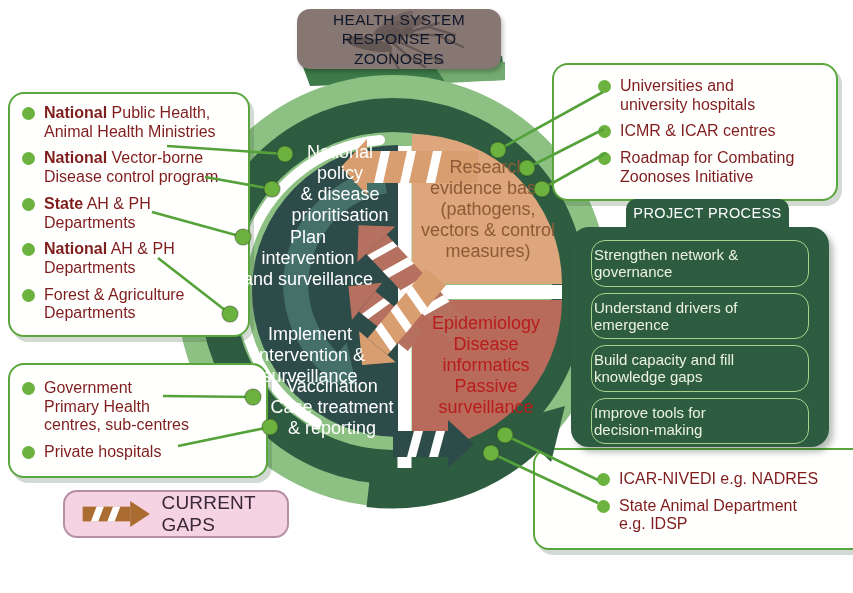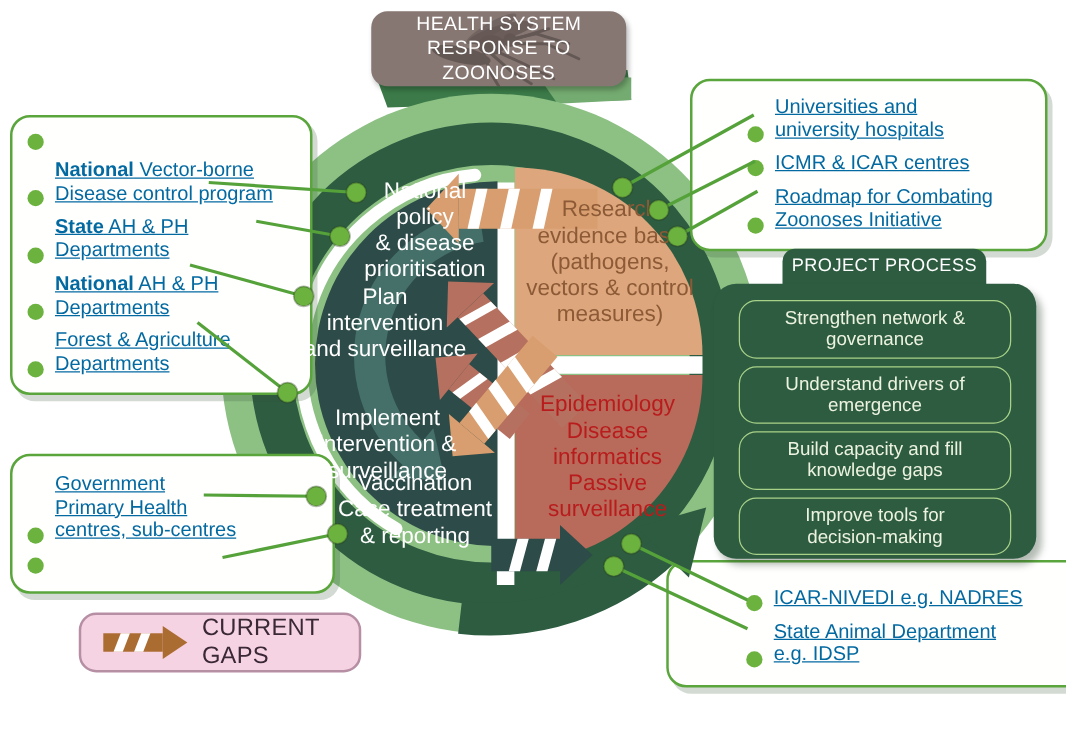--- a/index.html
+++ b/index.html
@@ -8,27 +8,27 @@
   svg{display:block}
   .layer{position:absolute;left:0;top:0;width:853px;height:593px;pointer-events:none;}
   #base-layer{z-index:1}
   #overlay-layer{z-index:4}
 
   
   .banner{position:absolute;left:297px;top:9px;width:204px;height:60px;z-index:5;
           background:#867773;border-radius:13px;box-shadow:2px 3px 4px rgba(0,0,0,.25);
           display:flex;align-items:center;justify-content:center;text-align:center;}
   .banner .mosq{position:absolute;inset:0;opacity:.55}
-  .banner .t{position:relative;color:#ffffff;font-size:15.5px;line-height:1.25;white-space:pre-line;letter-spacing:.3px;}
+  .banner .t{position:relative;color:#0f172a;font-size:15.5px;line-height:1.25;white-space:pre-line;letter-spacing:.3px;}
 
   
   .box{position:absolute;z-index:2;background:#fffffe;border:2.2px solid #5aa63c;border-radius:16px;
        box-shadow:4px 5px 0 rgba(56,88,60,.22);box-sizing:border-box;}
-  .item{display:flex;gap:9px;align-items:flex-end;margin:0 0 8px 0;
-        font-size:16px;line-height:1.17;color:#0369a1;text-decoration:underline;}
+  .item{display:flex;gap:9px;align-items:flex-start;margin:0 0 8px 0;
+        font-size:16px;line-height:1.17;color:#7f1d1d;}
   .item .dot{width:13px;height:13px;border-radius:50%;background:#6cb23e;flex:none;margin-top:3px;}
   .item .txt{white-space:pre-line;}
   .item .txt b{font-weight:bold;}
   #box-lt{left:8px;top:92px;width:242px;padding:10px 6px 4px 12px;}
   #box-lb{left:8px;top:363px;width:260px;padding:14px 6px 6px 12px;}
   #box-rt{left:552px;top:63px;width:286px;padding:12px 6px 4px 44px;}
   #box-br{left:533px;top:448px;width:348px;padding:20px 6px 6px 62px;}
 
   
   .clabel{position:absolute;z-index:3;transform:translateX(-50%);text-align:center;
@@ -38,21 +38,21 @@
   #lab-epi{color:#b91c1c;}
 
   
   .pp-tab{position:absolute;left:626px;top:199px;width:163px;height:36px;z-index:2;
           background:#2d5c40;border-radius:10px 10px 0 0;color:#fff;
           display:flex;align-items:flex-start;justify-content:center;
           font-size:14.5px;letter-spacing:.4px;padding-top:6px;box-sizing:border-box;}
   .pp-panel{position:absolute;left:571px;top:227px;width:258px;height:220px;z-index:2;
             background:#2d5c40;border-radius:18px;box-shadow:4px 5px 6px rgba(40,60,40,.35);
             box-sizing:border-box;padding:13px 20px 0 20px;}
-  .pp-step{border:1.6px solid #a9d289;border-radius:14px;color:#edf3df;text-align:center;
+  .pp-step{border:1.6px solid #a9d289;border-radius:14px;color:#edf3df;
            font-size:15px;line-height:1.15;padding:5px 2px;margin-bottom:6px;white-space:pre-line;}
 
   
   .legend{position:absolute;left:63px;top:490px;width:226px;height:48px;z-index:2;
           background:#f6d3e2;border:2px solid #b68fa5;border-radius:14px;
           display:flex;align-items:center;box-sizing:border-box;padding-left:16px;gap:10px;}
   .legend .lt{font-size:19px;color:#3a2837;letter-spacing:.2px;}
 </style>
 </head>
 <body>
@@ -166,20 +166,22 @@
 measures)</div>
   <div class="clabel" id="lab-epi" style="left:486px;top:313px;width:175px;">Epidemiology
 Disease
 informatics
 Passive
 surveillance</div>
 
   <div class="box" id="box-lt">
     <div class="item">
         <span class="dot"></span>
+        <span class="txt"><b>National</b><span> Public Health,
+Animal Health Ministries</span></span>
       </div>
     <div class="item">
         <span class="dot"></span>
         <span class="txt"><b>National</b><span> Vector-borne
 Disease control program</span></span>
       </div>
     <div class="item">
         <span class="dot"></span>
         <span class="txt"><b>State</b><span> AH &amp; PH
 Departments</span></span>
@@ -198,20 +200,21 @@
 
   <div class="box" id="box-lb">
     <div class="item">
         <span class="dot"></span>
         <span class="txt">Government
 Primary Health
 centres, sub-centres</span>
       </div>
     <div class="item">
         <span class="dot"></span>
+        <span class="txt">Private hospitals</span>
       </div>
   </div>
 
   <div class="box" id="box-rt">
     <div class="item">
         <span class="dot"></span>
         <span class="txt">Universities and
 university hospitals</span>
       </div>
     <div class="item">

